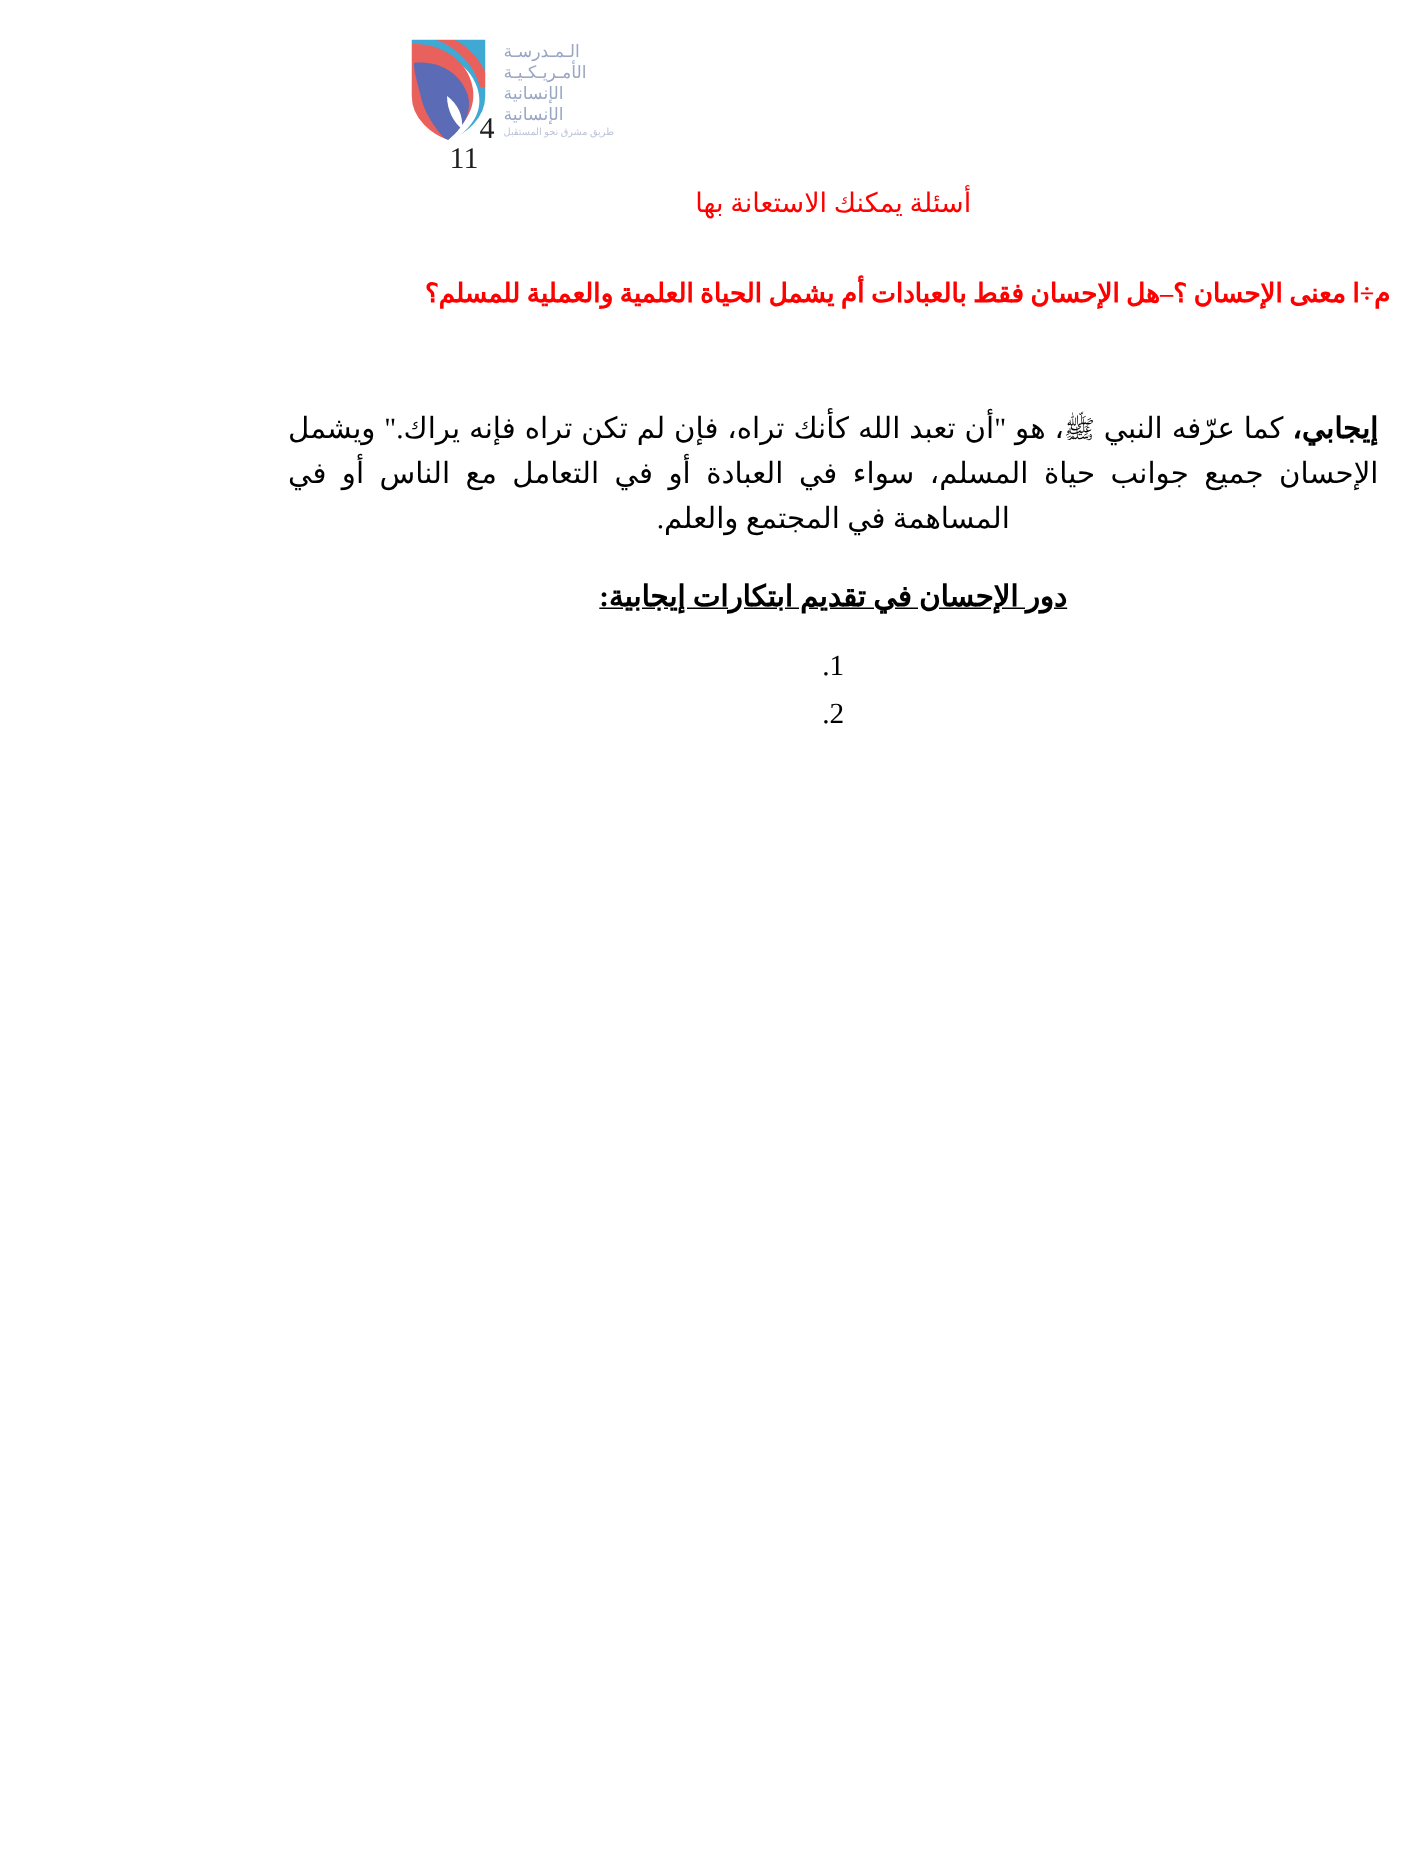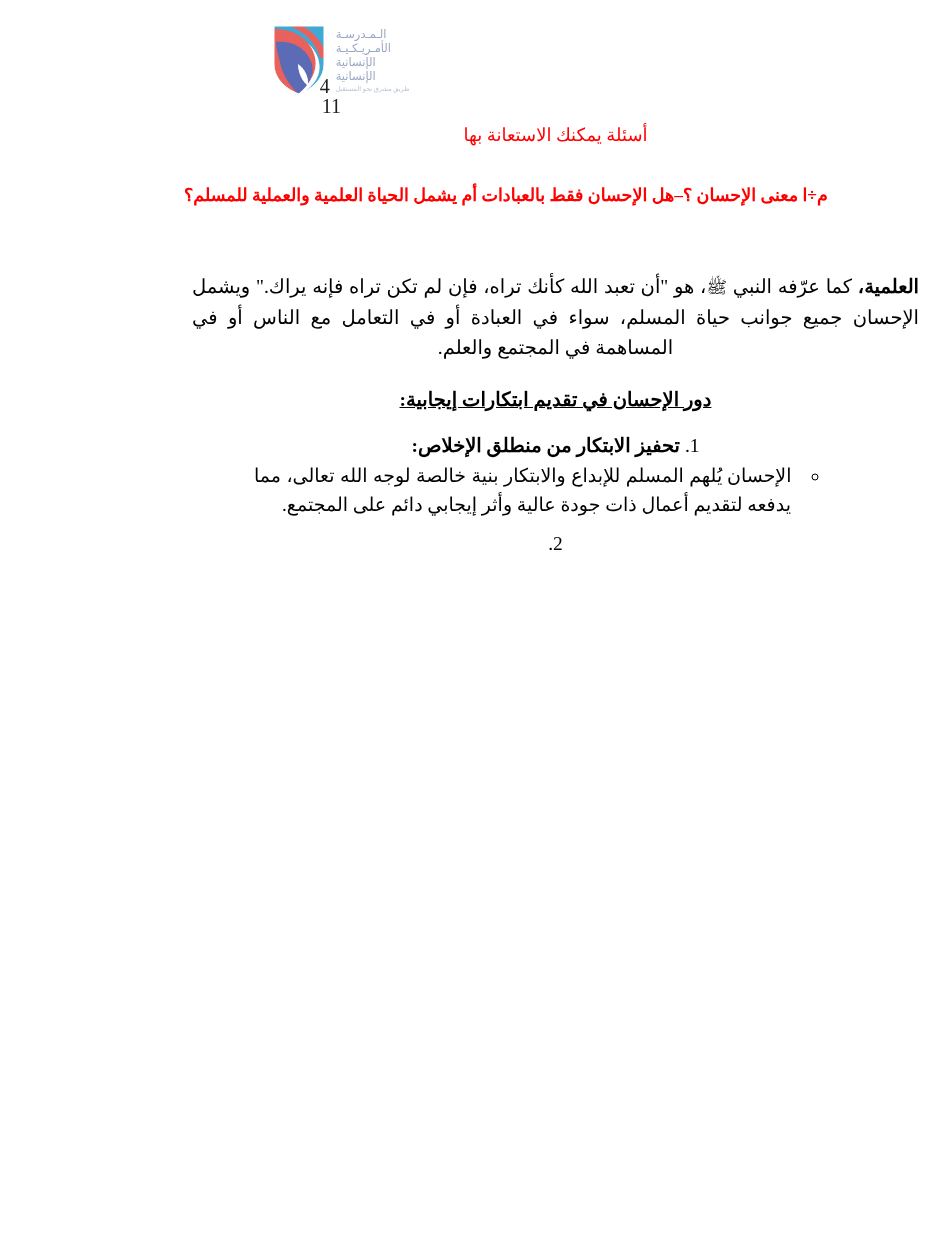--- a/index.html
+++ b/index.html
@@ -76,21 +76,21 @@
     font-family: "Liberation Serif", serif;
     font-size: 20px;
     color: #202020;
     line-height: 20px;
   }
   .page-marker.top {
     left: 48px;
     top: 52px;
   }
   .page-marker.bottom {
-    left: 50px;
+    left: 28px;
     top: 72px;
   }
 
   
   .title {
     font-family: "Liberation Serif", serif;
     font-weight: bold;
     font-size: 23.5px;
     line-height: 34px;
     text-align: center;
@@ -107,21 +107,21 @@
     margin-top: 10px;
     direction: rtl;
   }
 
   .question-red {
     color: #ff0000;
     font-family: "Liberation Serif", serif;
     font-weight: bold;
     font-size: 17.5px;
     line-height: 26px;
-    text-align: left;
+    text-align: right;
     margin-top: 34px;
     direction: rtl;
   }
 
   
   .body-block {
     margin-top: 64px;
     direction: rtl;
   }
   .para {
@@ -226,29 +226,25 @@
     </div>
   </div>
 
 
   <div class="subtitle-red">أسئلة يمكنك الاستعانة بها</div>
 
   <div class="question-red">م÷ا معنى الإحسان ؟–هل الإحسان فقط بالعبادات أم يشمل الحياة العلمية والعملية للمسلم؟</div>
 
   <div class="body-block">
 
-    <p class="para"><b>العلمية،</b><span> كما عرّفه النبي </span><span class="salla">ﷺ</span><span>، هو "أن تعبد الله كأنك تراه، فإن لم تكن تراه فإنه يراك." ويشمل الإحسان جميع جوانب حياة المسلم، سواء في العبادة أو في التعامل مع الناس أو في المساهمة في المجتمع والعلم.</span></p>
+    <p class="para"><b>إيجابي،</b><span> كما عرّفه النبي </span><span class="salla">ﷺ</span><span>، هو "أن تعبد الله كأنك تراه، فإن لم تكن تراه فإنه يراك." ويشمل الإحسان جميع جوانب حياة المسلم، سواء في العبادة أو في التعامل مع الناس أو في المساهمة في المجتمع والعلم.</span></p>
 
     <div class="section-heading">دور الإحسان في تقديم ابتكارات إيجابية:</div>
 
     <ol class="num-list">
       <li>
-        <span>تحفيز الابتكار من منطلق الإخلاص:</span>
-        <ul class="sub-list">
-          <li>الإحسان يُلهم المسلم للإبداع والابتكار بنية خالصة لوجه الله تعالى، مما يدفعه لتقديم أعمال ذات جودة عالية وأثر إيجابي دائم على المجتمع.</li>
-        </ul>
       </li>
       <li>
       </li>
     </ol>
 
   </div>
 </div>
 
 </body></html>

